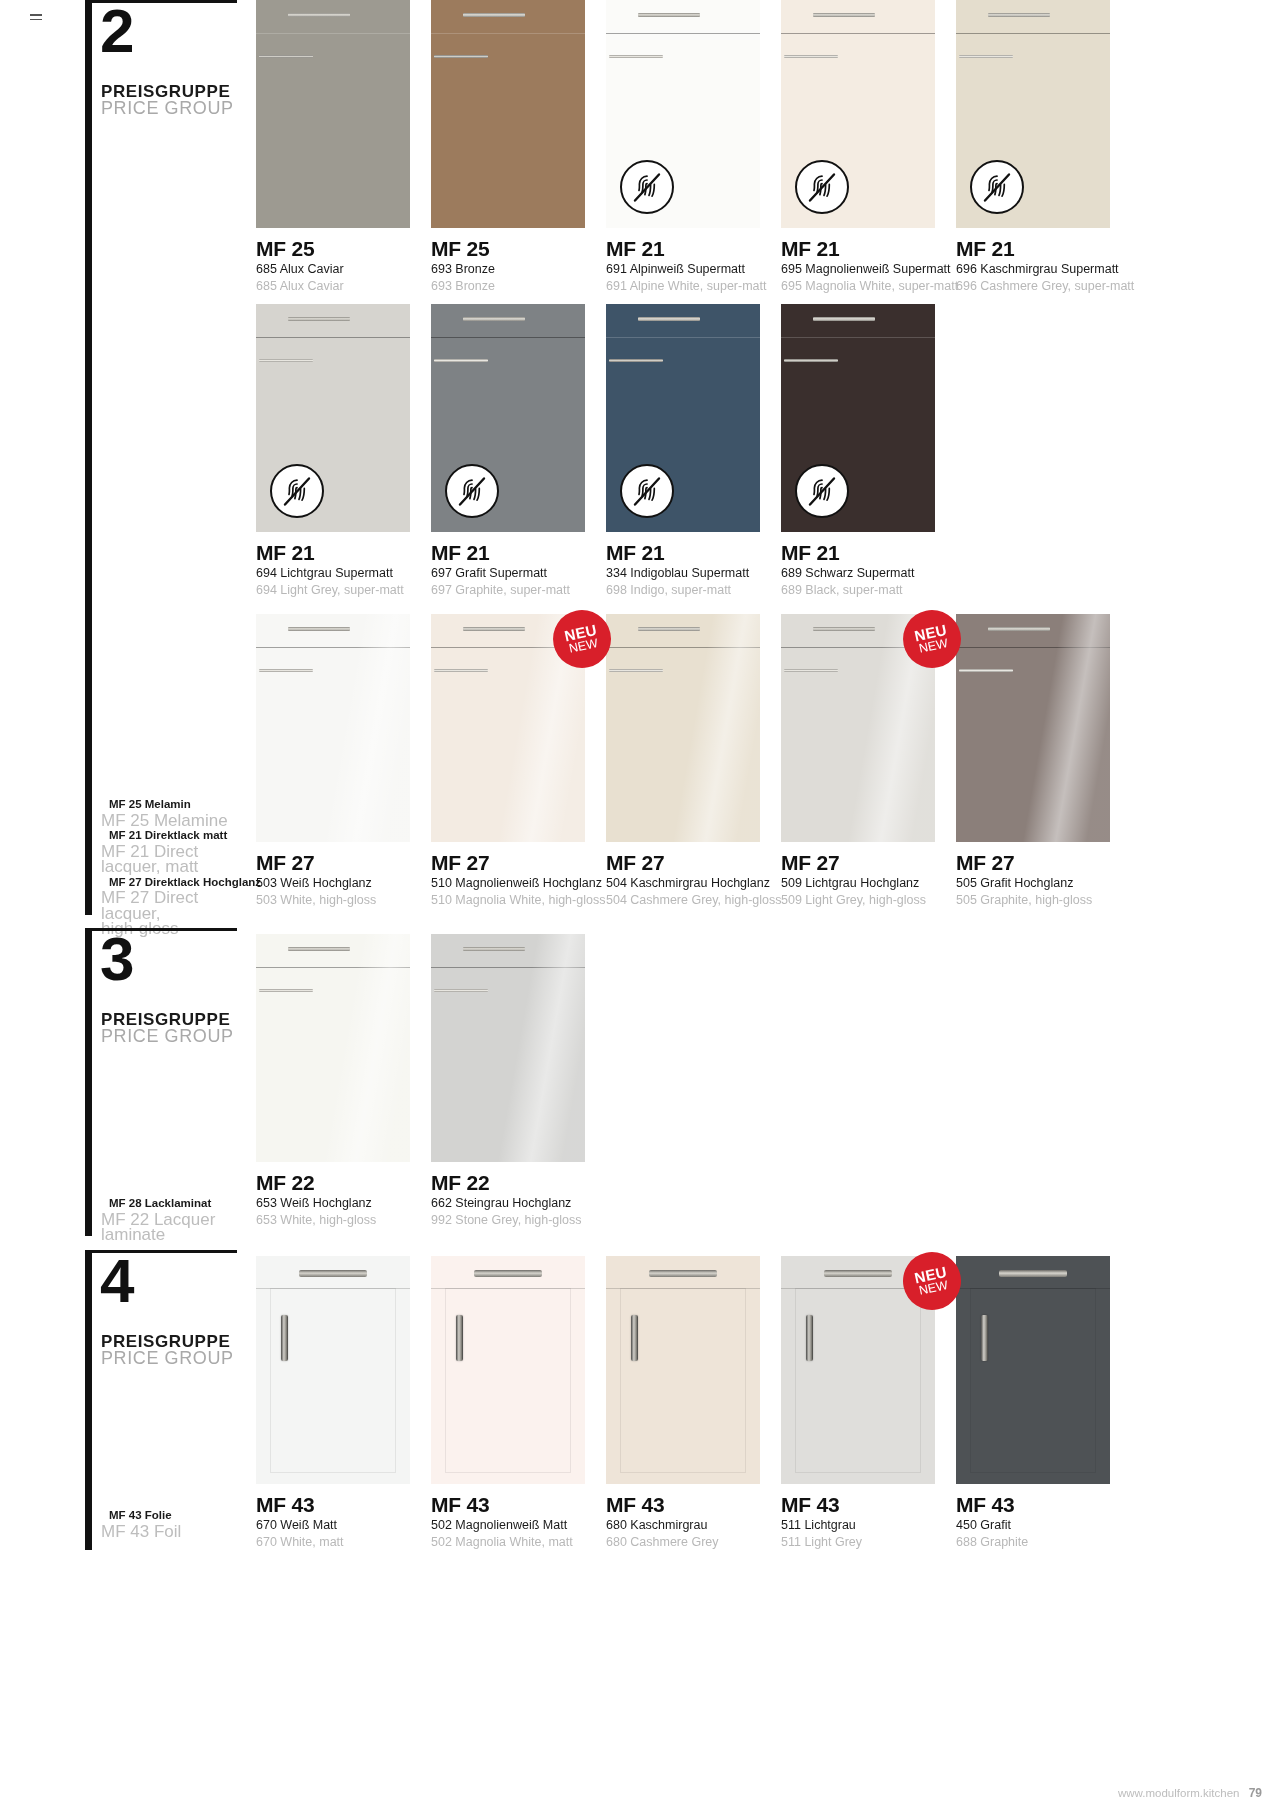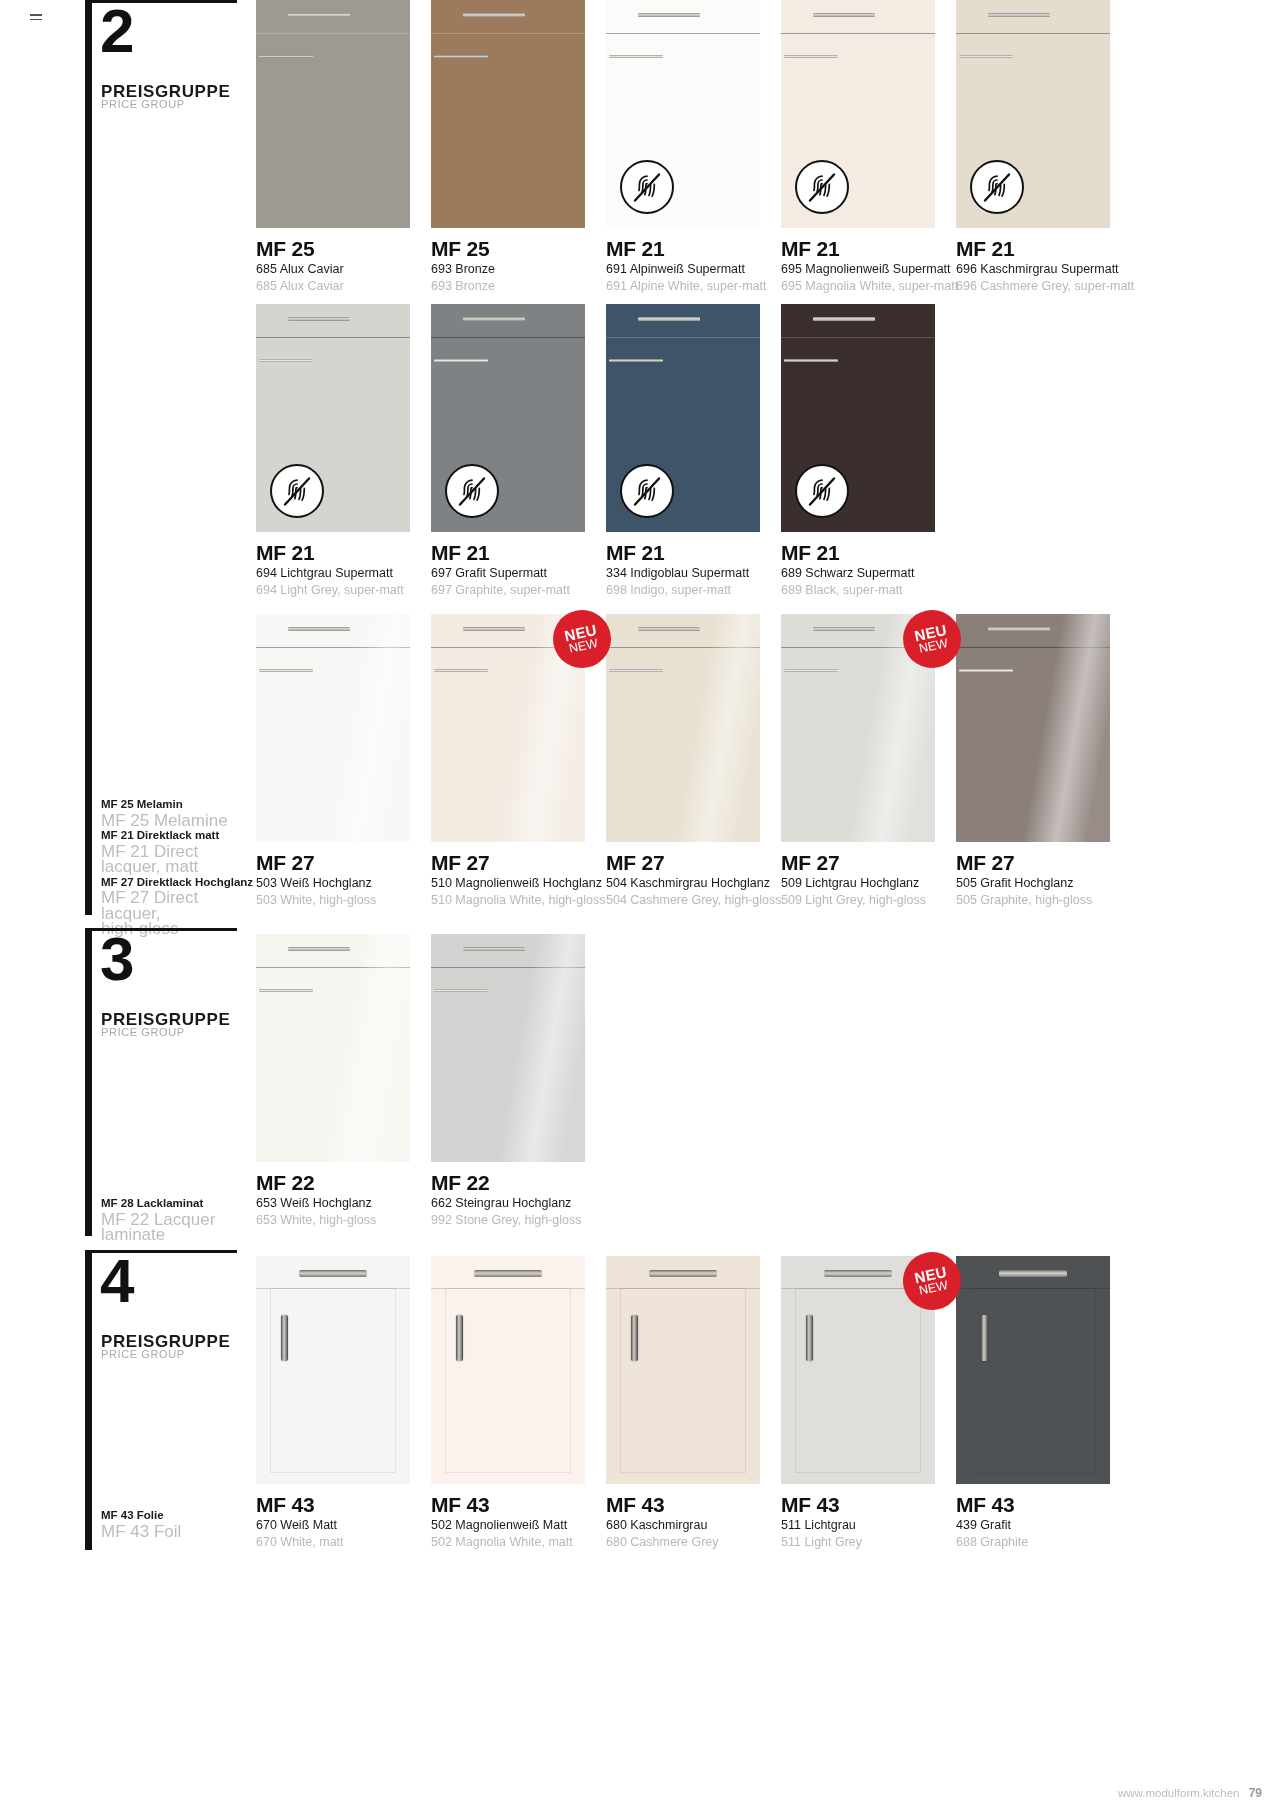--- a/index.html
+++ b/index.html
@@ -25,26 +25,26 @@
     position:absolute; left:15px; top:4px;
     font-size:62px; font-weight:bold; line-height:0.86; color:#111;
     letter-spacing:-2px;
   }
   .pg-de{
     position:absolute; left:16px; top:82px;
     font-size:17px; font-weight:bold; color:#1a1a1a; letter-spacing:0.6px;
   }
   .pg-en{
     position:absolute; left:16px; top:98px;
-    font-size:11px; color:#a9a9a9; letter-spacing:0.6px;
+    font-size:18px; color:#a9a9a9; letter-spacing:0.6px;
   }
 
   
   .legend{ position:absolute; left:16px; width:150px; }
-  .legend .de{ font-size:11.5px; color:#1a1a1a; font-weight:bold; line-height:15.5px; white-space:nowrap;}
+  .legend .de{ font-size:11.5px; color:#1a1a1a; font-weight:bold; line-height:15.5px; white-space:nowrap;margin-left:8px;}
   .legend .en{ font-size:17px; color:#bdbdbd; line-height:15.5px; }
 
   
   .card{ position:absolute; }
   .swatch{
     position:absolute; left:0; top:0; width:100%; height:100%;
     overflow:hidden;
   }
   
   .door{ position:absolute; inset:0; }
@@ -547,21 +547,21 @@
           <div class="door">
             <div style="position: absolute; left: 0px; top: 0px; width: 100%; height: 14%; background: rgb(78, 82, 85);"></div>
             <div class="drawer-line" style="top: 14%; background: rgba(0, 0, 0, 0.16);"></div>
             <div class="handle" style="left: 28%; top: 6%; width: 44%; height: 7px; border-radius: 2px; background: linear-gradient(rgb(109, 107, 102), rgb(214, 212, 205) 45%, rgb(126, 124, 118));"></div>
             <div class="frame-inner"></div>
             <div class="vhandle" style="left: 16%; top: 26%;"></div>
           </div>
         </div>
         <div class="cap" style="top: 237px;">
           <div class="mf">MF 43</div>
-          <div class="de">439 Grafit</div>
+          <div class="de">450 Grafit</div>
           <div class="en">688 Graphite</div>
         </div>
       </div>
     </div>
 
   <div class="footer">
     <span>www.modulform.kitchen</span>
     <span class="pgno">79</span>
   </div>
 </div>

